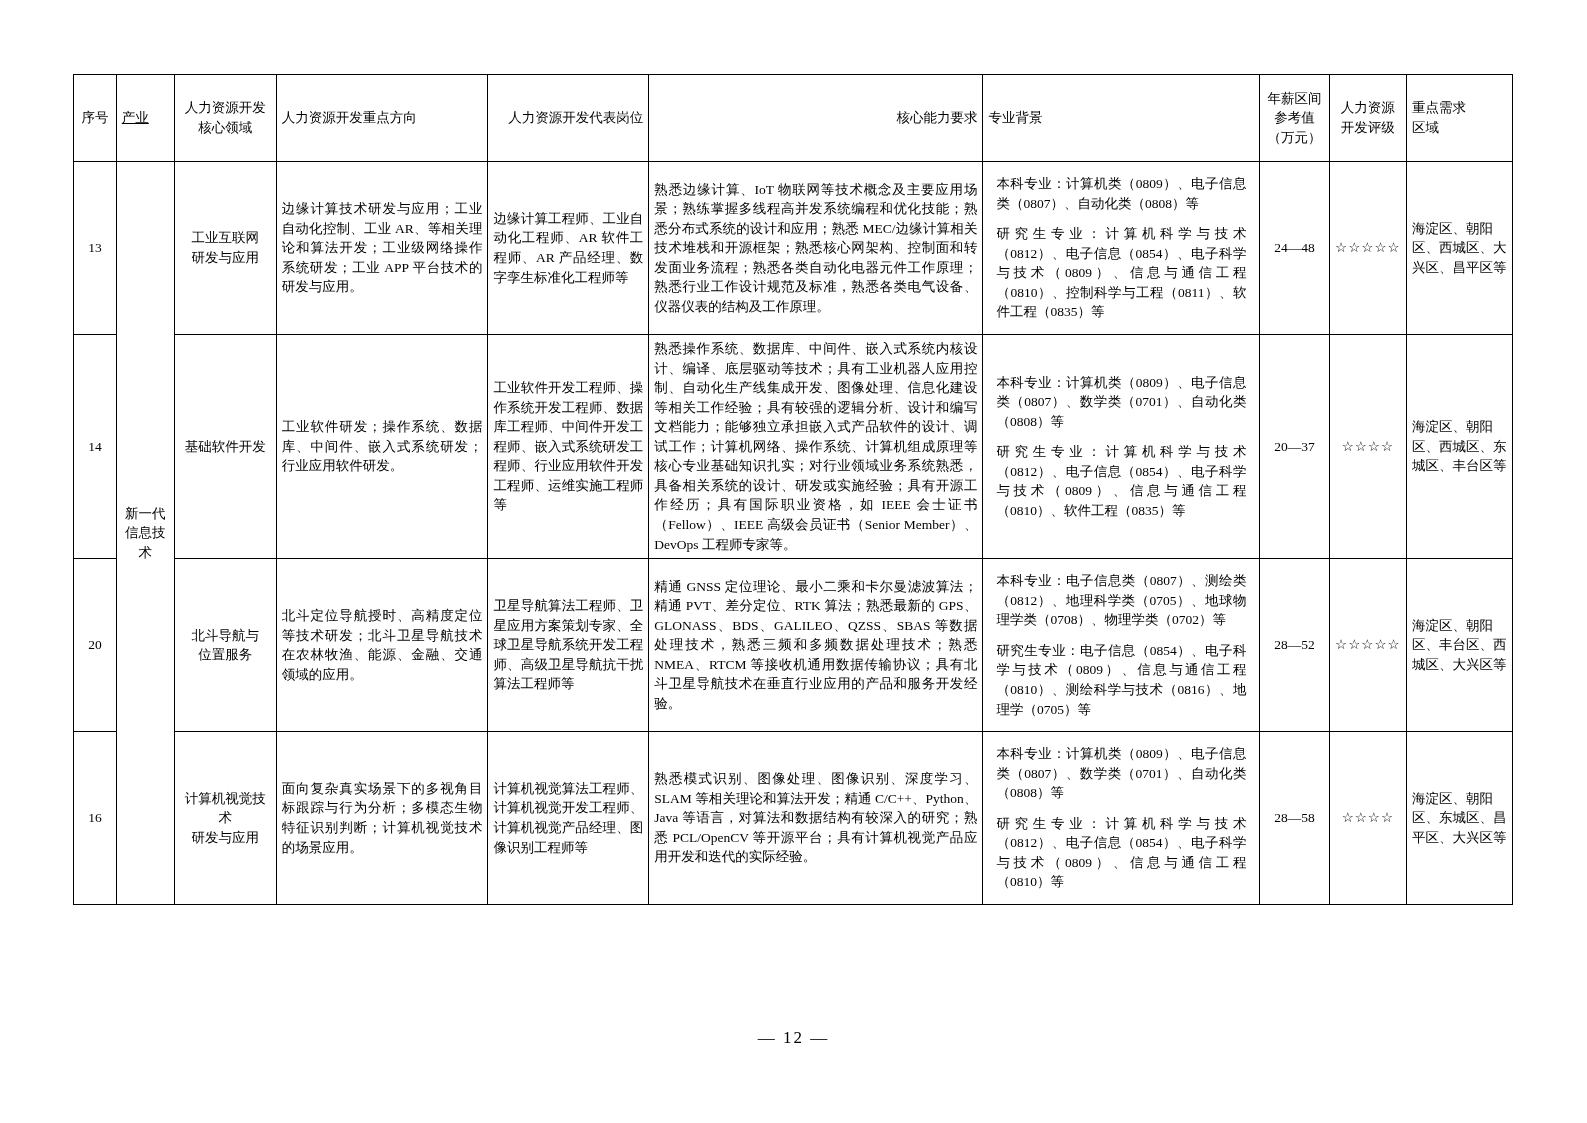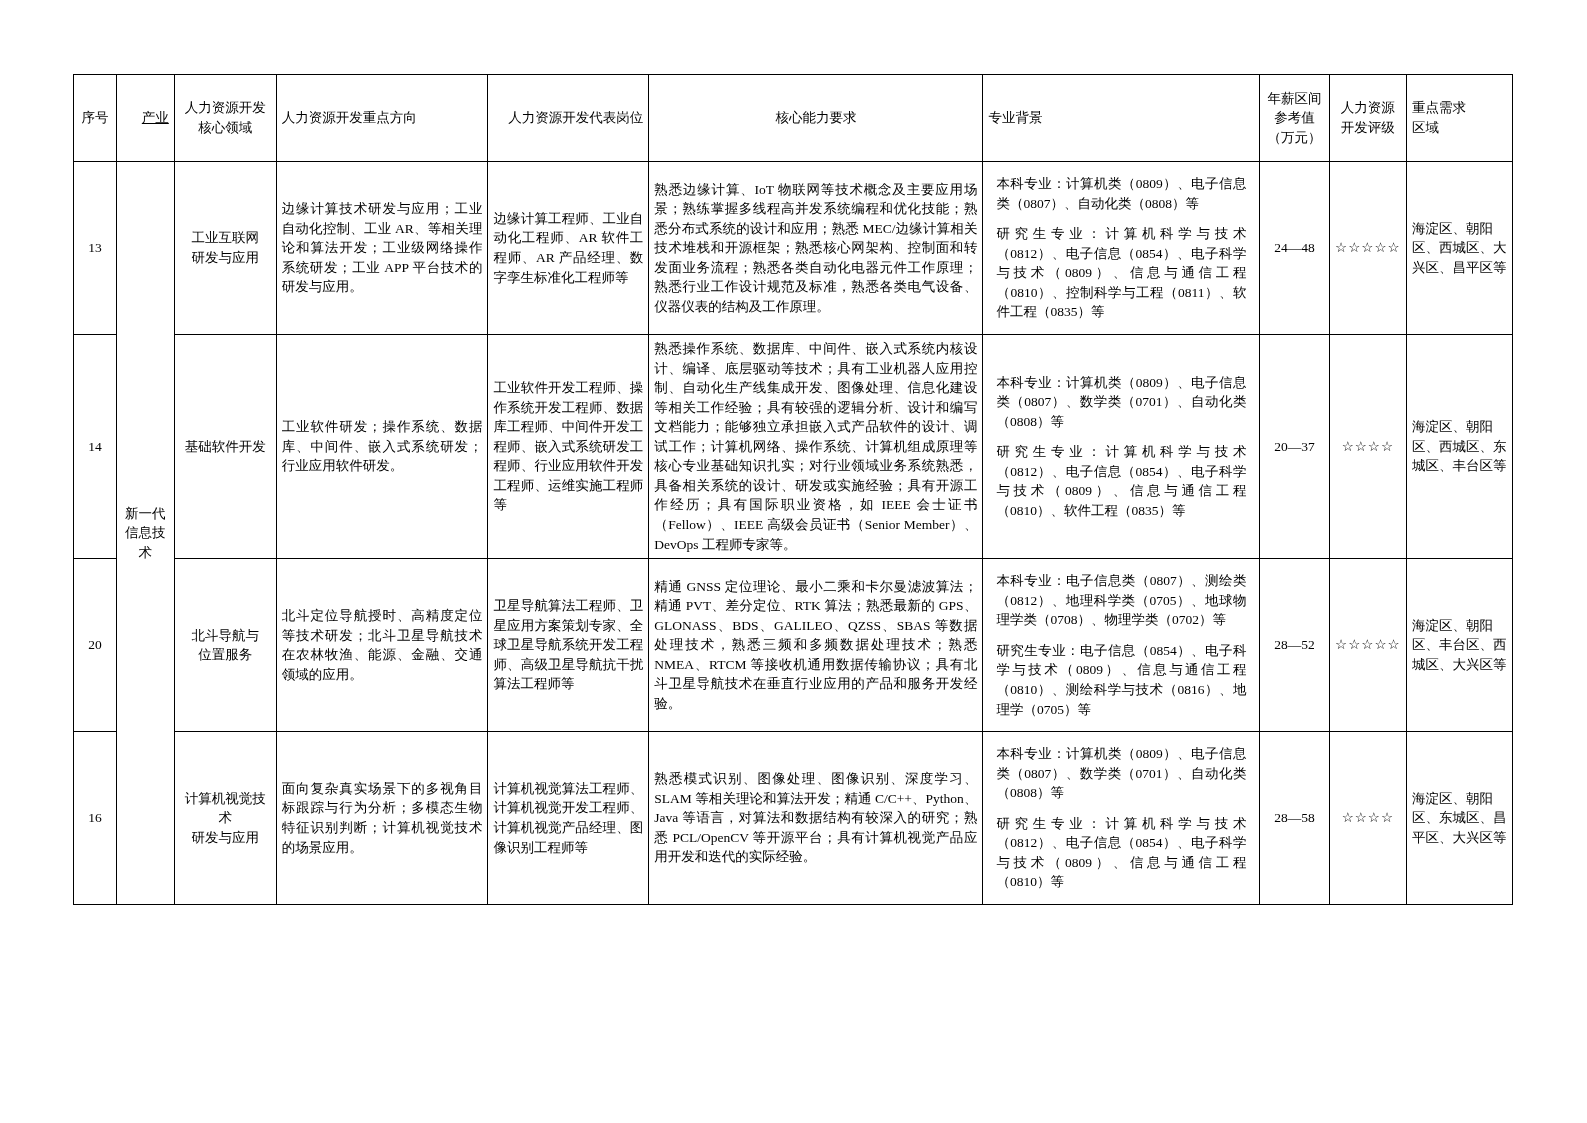--- a/index.html
+++ b/index.html
@@ -37,25 +37,25 @@
     font-weight: normal;
   }
   thead th {
     text-align: center;
     font-weight: normal;
     height: 78px;
     line-height: 1.35;
     font-size: 13.5px;
   }
   .c-seq   { width: 42px;  text-align: center; }
-  .c-ind   { width: 57px;  text-align: right; text-decoration: underline; }
+  .c-ind   { width: 57px;  text-align: left; text-decoration: underline; }
   .c-core  { width: 100px; text-align: center; }
   .c-dir   { width: 208px; text-align: left; }
   .c-post  { width: 158px; text-align: right; }
-  .c-cap   { width: 328px; text-align: center; }
+  .c-cap   { width: 328px; text-align: right; }
   .c-major { width: 272px; text-align: left; }
   .c-sal   { width: 68px;  text-align: center; }
   .c-rate  { width: 76px;  text-align: center; }
   .c-reg   { width: 104px; text-align: left; margin-left: 28px; }
 
   td.center { text-align: center; }
   td.body-cell { text-align: justify; text-justify: inter-ideograph; }
   .stars { letter-spacing: 1px; font-size: 13px; }
   .para { margin: 8px; }
   .para + .para { margin-top: 11px; }
@@ -201,14 +201,15 @@
           <p class="para">本科专业：计算机类（0809）、电子信息类（0807）、数学类（0701）、自动化类（0808）等</p>
           <p class="para">研究生专业：计算机科学与技术（0812）、电子信息（0854）、电子科学与技术（0809）、信息与通信工程（0810）等</p>
         </td>
         <td class="center">28—58</td>
         <td class="center stars">☆☆☆☆</td>
         <td>海淀区、朝阳区、东城区、昌平区、大兴区等</td>
       </tr>
     </tbody>
   </table>
 
+  <div class="page-number">— 12 —</div>
 
 </div>
 
 </body></html>

